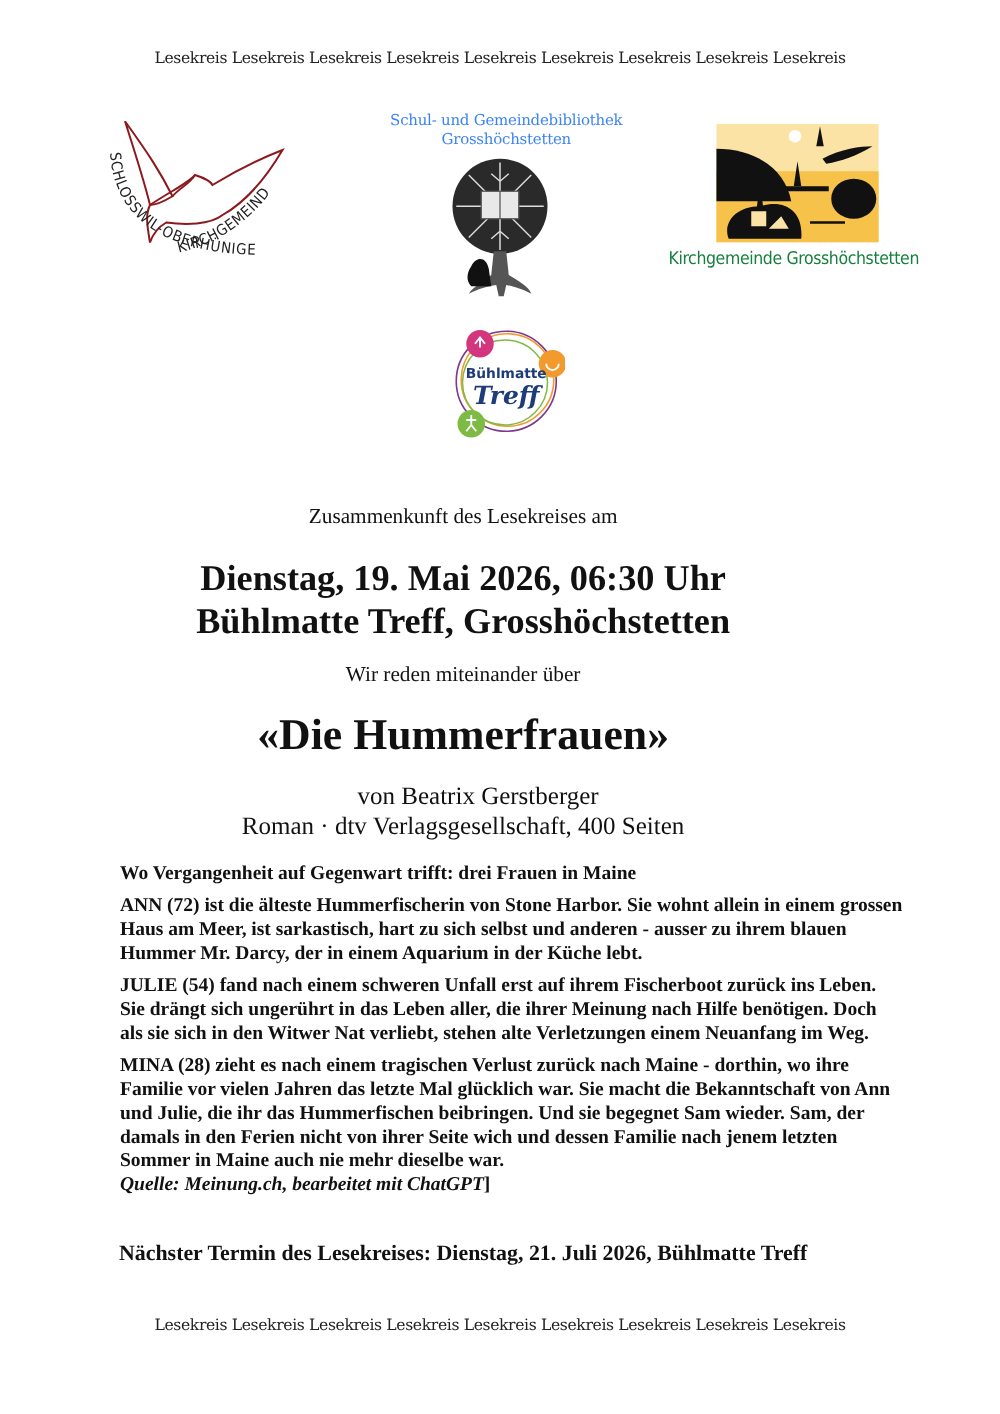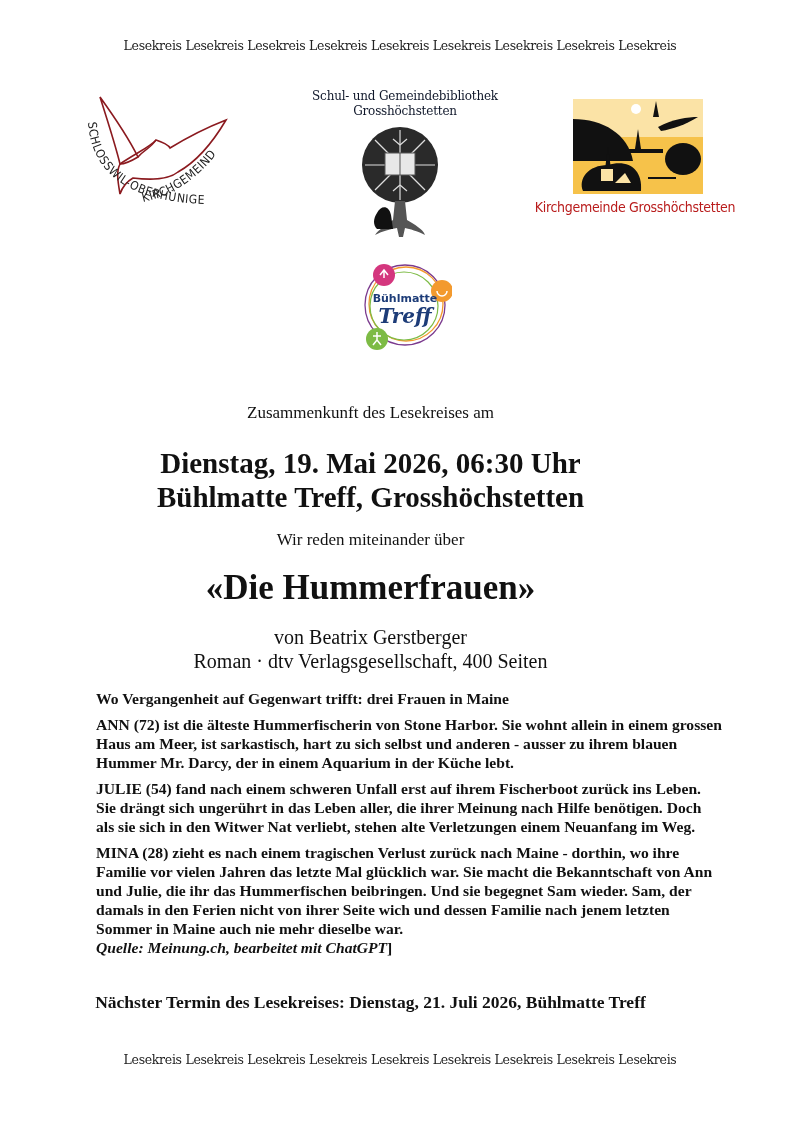--- a/index.html
+++ b/index.html
@@ -1,21 +1,21 @@
 <!DOCTYPE html>
 <html><head>
 <meta charset="utf-8">
 <style>
   html, body { margin:0; padding:0; background:#ffffff; }
   body { width:800px; height:1131px; position:relative; overflow:hidden; color:#111; font-family:"Liberation Serif", serif; }
   .abs { position:absolute; }
   .banner { left:0; width:800px; text-align:center; font-family:"DejaVu Serif","Liberation Serif", serif; font-size:12.5px; letter-spacing:-0.3px; color:#222; }
   .center { left:0; width:741px; text-align:center; }
-  .lib-title { left:280px; width:250px; text-align:center; font-family:"DejaVu Serif", serif; font-size:12px; line-height:15px; color:#0f172a; letter-spacing:-0.2px;}
-  .kg-caption { left:525px; width:220px; text-align:center; font-family:"DejaVu Sans Condensed","DejaVu Sans", sans-serif; font-size:14px; color:#b91c1c; letter-spacing:-0.3px;}
+  .lib-title { left:280px; width:250px; text-align:center; font-family:"DejaVu Serif", serif; font-size:12px; line-height:15px; color:#3b82f6; letter-spacing:-0.2px;}
+  .kg-caption { left:525px; width:220px; text-align:center; font-family:"DejaVu Sans Condensed","DejaVu Sans", sans-serif; font-size:14px; color:#15803d; letter-spacing:-0.3px;}
   .intro { font-size:17px; }
   .date { font-size:29px; font-weight:bold; line-height:33px; }
   .talk { font-size:17px; }
   .booktitle { font-size:35px; font-weight:bold; }
   .author { font-size:20px; line-height:24px; }
   .body-text { left:96px; width:626px; font-size:15.6px; line-height:19px; }
   .body-text p { margin:0 0 7px 0; }
   .source { font-style:italic; }
   .next { font-size:17.5px; font-weight:bold; }
 </style>
@@ -96,21 +96,21 @@
     <text x="47" y="66" text-anchor="middle" font-family="DejaVu Serif, serif" font-style="italic" font-size="20" font-weight="bold" fill="#1d3c78">Treff</text>
   </svg>
 </div>
 
 <div class="abs center intro" style="top:403px;">Zusammenkunft des Lesekreises am</div>
 <div class="abs center date" style="top:447px;">Dienstag, 19. Mai 2026, 06:30 Uhr</div>
 <div class="abs center date" style="top:481px;">Bühlmatte Treff, Grosshöchstetten</div>
 <div class="abs center talk" style="top:530px;">Wir reden miteinander über</div>
 
 <div class="abs center booktitle" style="top:568px;">«Die Hummerfrauen»</div>
-<div class="abs center author" style="top:625px;">von Beatrix Gerstberger</div>
+<div class="abs center author" style="top:625px;padding-left:12px;">von Beatrix Gerstberger</div>
 <div class="abs center author" style="top:649px;">Roman · dtv Verlagsgesellschaft, 400 Seiten</div>
 
 <div class="abs body-text" style="top:689px;font-weight:bold;">
   <p>Wo Vergangenheit auf Gegenwart trifft: drei Frauen in Maine</p>
   <p>ANN (72) ist die älteste Hummerfischerin von Stone Harbor. Sie wohnt allein in einem grossen Haus am Meer, ist sarkastisch, hart zu sich selbst und anderen - ausser zu ihrem blauen Hummer Mr. Darcy, der in einem Aquarium in der Küche lebt.</p>
   <p>JULIE (54) fand nach einem schweren Unfall erst auf ihrem Fischerboot zurück ins Leben. Sie drängt sich ungerührt in das Leben aller, die ihrer Meinung nach Hilfe benötigen. Doch als sie sich in den Witwer Nat verliebt, stehen alte Verletzungen einem Neuanfang im Weg.</p>
   <p style="margin-bottom:0;">MINA (28) zieht es nach einem tragischen Verlust zurück nach Maine - dorthin, wo ihre Familie vor vielen Jahren das letzte Mal glücklich war. Sie macht die Bekanntschaft von Ann und Julie, die ihr das Hummerfischen beibringen. Und sie begegnet Sam wieder. Sam, der damals in den Ferien nicht von ihrer Seite wich und dessen Familie nach jenem letzten Sommer in Maine auch nie mehr dieselbe war.</p>
   <p><span class="source">Quelle: Meinung.ch, bearbeitet mit ChatGPT</span><span>]</span></p>
 </div>
 

